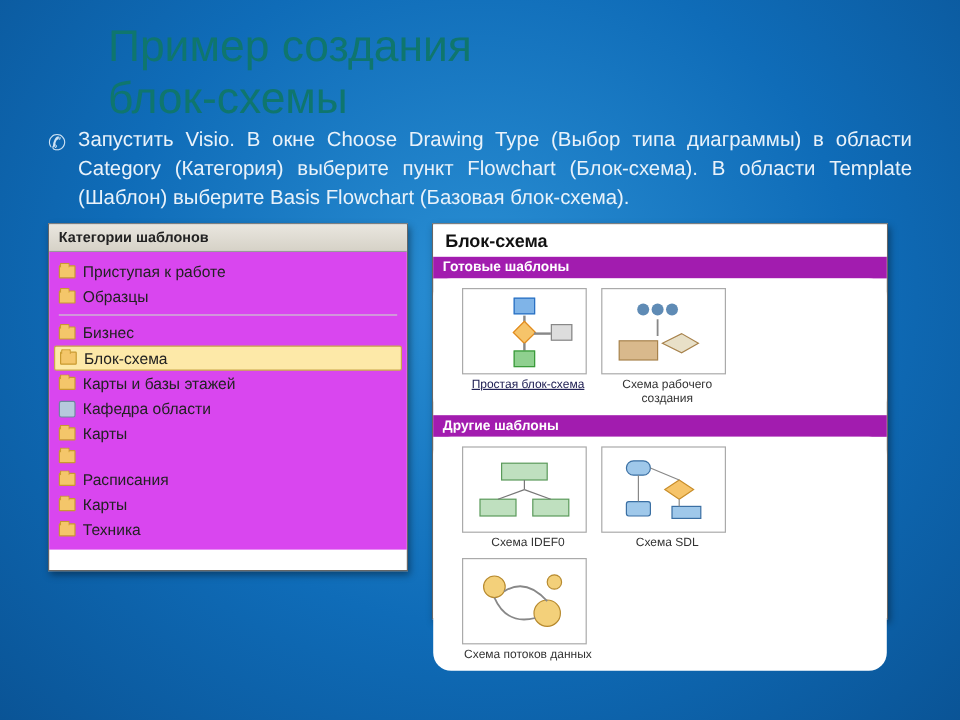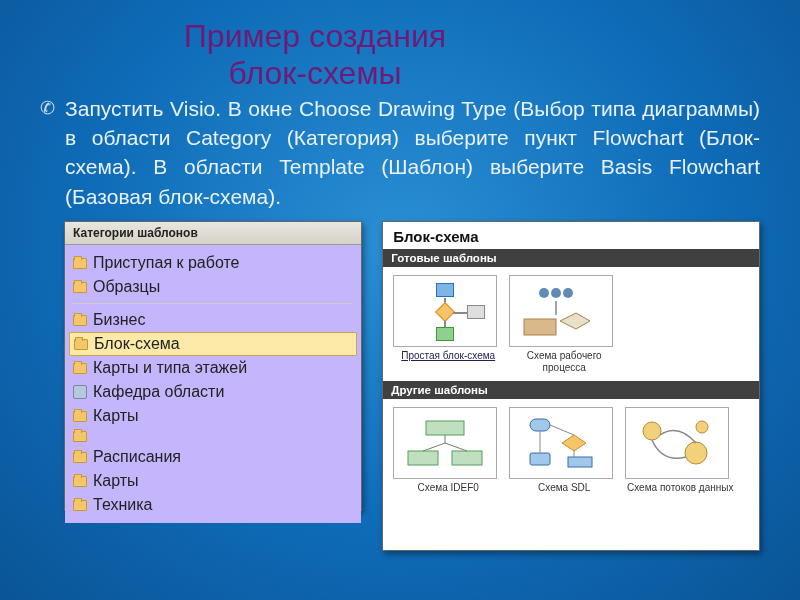--- a/index.html
+++ b/index.html
@@ -4,80 +4,79 @@
 <style>
   * { box-sizing: border-box; margin: 0; padding: 0; }
   body {
     width: 800px; height: 600px;
     background: radial-gradient(ellipse at 50% 40%, #2a8fd4 0%, #0f6cb8 55%, #0a5496 100%);
     font-family: Arial, sans-serif;
     overflow: hidden;
     position: relative;
   }
   .slide-title {
-    color: #701a75;
-    font-size: 32px;
+    color: #0f766e;
+    font-size: 37px;
     font-weight: normal;
-    text-align: center;
     padding: 18px 0 2px 90px;
     line-height: 1.15;
     width: 540px;
   }
   .bullet-row { display:flex; align-items:flex-start; padding: 0 40px 10px 40px; }
   .bullet-icon { color:#cfe3f4; font-size:18px; margin-top:3px; margin-right:10px; flex-shrink:0;}
   .slide-body {
     color: #e9f2fa;
-    font-size: 21px;
+    font-size: 17px;
     line-height: 1.4;
     text-align: justify;
   }
-  .panels { display:flex; gap:20px; padding: 0 40px; margin-left: 24px; }
+  .panels { display:flex; gap:20px; padding: 0 40px; }
   .panel {
     background:#fff;
     border:1px solid #666;
     box-shadow: 2px 3px 6px rgba(0,0,0,0.4);
   }
   .panel-left { width: 300px; height: 290px; }
   .panel-right { width: 380px; height: 330px; }
   .p-head {
     background: linear-gradient(#e9e6df,#d6d2c7);
     border-bottom:1px solid #999;
     font-size:12px; font-weight:bold; color:#222;
     padding:4px 8px;
   }
   .p-title {
     font-size:15px; font-weight:bold; color:#111;
     padding:6px 10px 4px 10px;
     background:#fff;
   }
   .p-sub {
-    background:#404040; color:#fff; font-size:11.5px; font-weight:bold;
+    background:#a21caf; color:#fff; font-size:11.5px; font-weight:bold;
     padding:3px 8px;
   }
-  .cat-list { padding: 6px 0; font-size:16px; color:#222; background:#c4b5fd;}
+  .cat-list { padding: 6px 0; font-size:13px; color:#222; background:#d946ef;}
   .cat-item {
     display:flex; align-items:center; gap:6px;
     padding:3px 8px;
     cursor:default;
   }
   .cat-item.sel {
     background:#fde9a8;
     border:1px solid #c9a84a;
     margin:0 4px; padding:2px 4px;
     border-radius:2px;
   }
   .cat-sep { border-top:1px solid #ccc; margin:4px 8px; }
   .folder {
     width:14px; height:11px; background:#f4c66a;
     border:1px solid #c99a2f; border-radius:1px;
     position:relative; display:inline-block;
   }
   .folder::before{content:"";position:absolute;top:-3px;left:0;width:6px;height:3px;background:#f4c66a;border:1px solid #c99a2f;border-bottom:none;border-radius:1px 1px 0 0;}
   .ic-generic{width:14px;height:14px;background:#b6c9dc;border:1px solid #6f87a0;border-radius:2px;display:inline-block;}
-  .tmpl-grid{display:flex;flex-wrap:wrap;gap:6px;padding:8px 10px;background:#fff;}
+  .tmpl-grid{display:flex;flex-wrap:wrap;gap:6px;padding:8px 24px;background:#fff;border-radius:15px;}
   .tmpl{width:110px;text-align:center;}
   .tmpl-thumb{
     width:104px;height:72px;border:1px solid #aaa;background:#fff;
     display:flex;align-items:center;justify-content:center;
     position:relative;
   }
   .tmpl-label{font-size:10px;color:#333;margin-top:3px;line-height:1.15;}
   .tmpl-label.u{text-decoration:underline;color:#225;}
   
   .mini-fc{position:relative;width:80px;height:60px;}
@@ -115,21 +114,21 @@
       <div class="cat-item">
           <span class="folder"></span>
           <span>Бизнес</span>
         </div>
       <div class="cat-item sel">
           <span class="folder"></span>
           <span>Блок-схема</span>
         </div>
       <div class="cat-item">
           <span class="folder"></span>
-          <span>Карты и типа этажей</span>
+          <span>Карты и базы этажей</span>
         </div>
       <div class="cat-item">
           <span class="ic-generic"></span>
           <span>Кафедра области</span>
         </div>
       <div class="cat-item">
           <span class="folder"></span>
           <span>Карты</span>
         </div>
       <div class="cat-item">
@@ -172,21 +171,21 @@
         <div class="tmpl-thumb">
           <svg width="90" height="60" viewBox="0 0 90 60">
             <rect x="8" y="38" width="32" height="16" fill="#d9b98c" stroke="#a7824c"></rect>
             <circle cx="28" cy="12" r="5" fill="#5f8bb5"></circle>
               <circle cx="40" cy="12" r="5" fill="#5f8bb5"></circle>
               <circle cx="52" cy="12" r="5" fill="#5f8bb5"></circle>
             <path d="M44 40 L60 32 L74 40 L60 48 Z" fill="#e8e0c8" stroke="#a7824c"></path>
             <line x1="40" y1="20" x2="40" y2="34" stroke="#888" stroke-width="1.5"></line>
           </svg>
         </div>
-        <div class="tmpl-label">Схема рабочего процесса</div>
+        <div class="tmpl-label">Схема рабочего создания</div>
       </div>
     </div>
     <div class="p-sub">Другие шаблоны</div>
     <div class="tmpl-grid">
       <div class="tmpl">
         <div class="tmpl-thumb">
           <svg width="90" height="60" viewBox="0 0 90 60">
             <rect x="26" y="8" width="38" height="14" fill="#bfe0bf" stroke="#5a9a5a"></rect>
             <rect x="8" y="38" width="30" height="14" fill="#bfe0bf" stroke="#5a9a5a"></rect>
             <rect x="52" y="38" width="30" height="14" fill="#bfe0bf" stroke="#5a9a5a"></rect>

